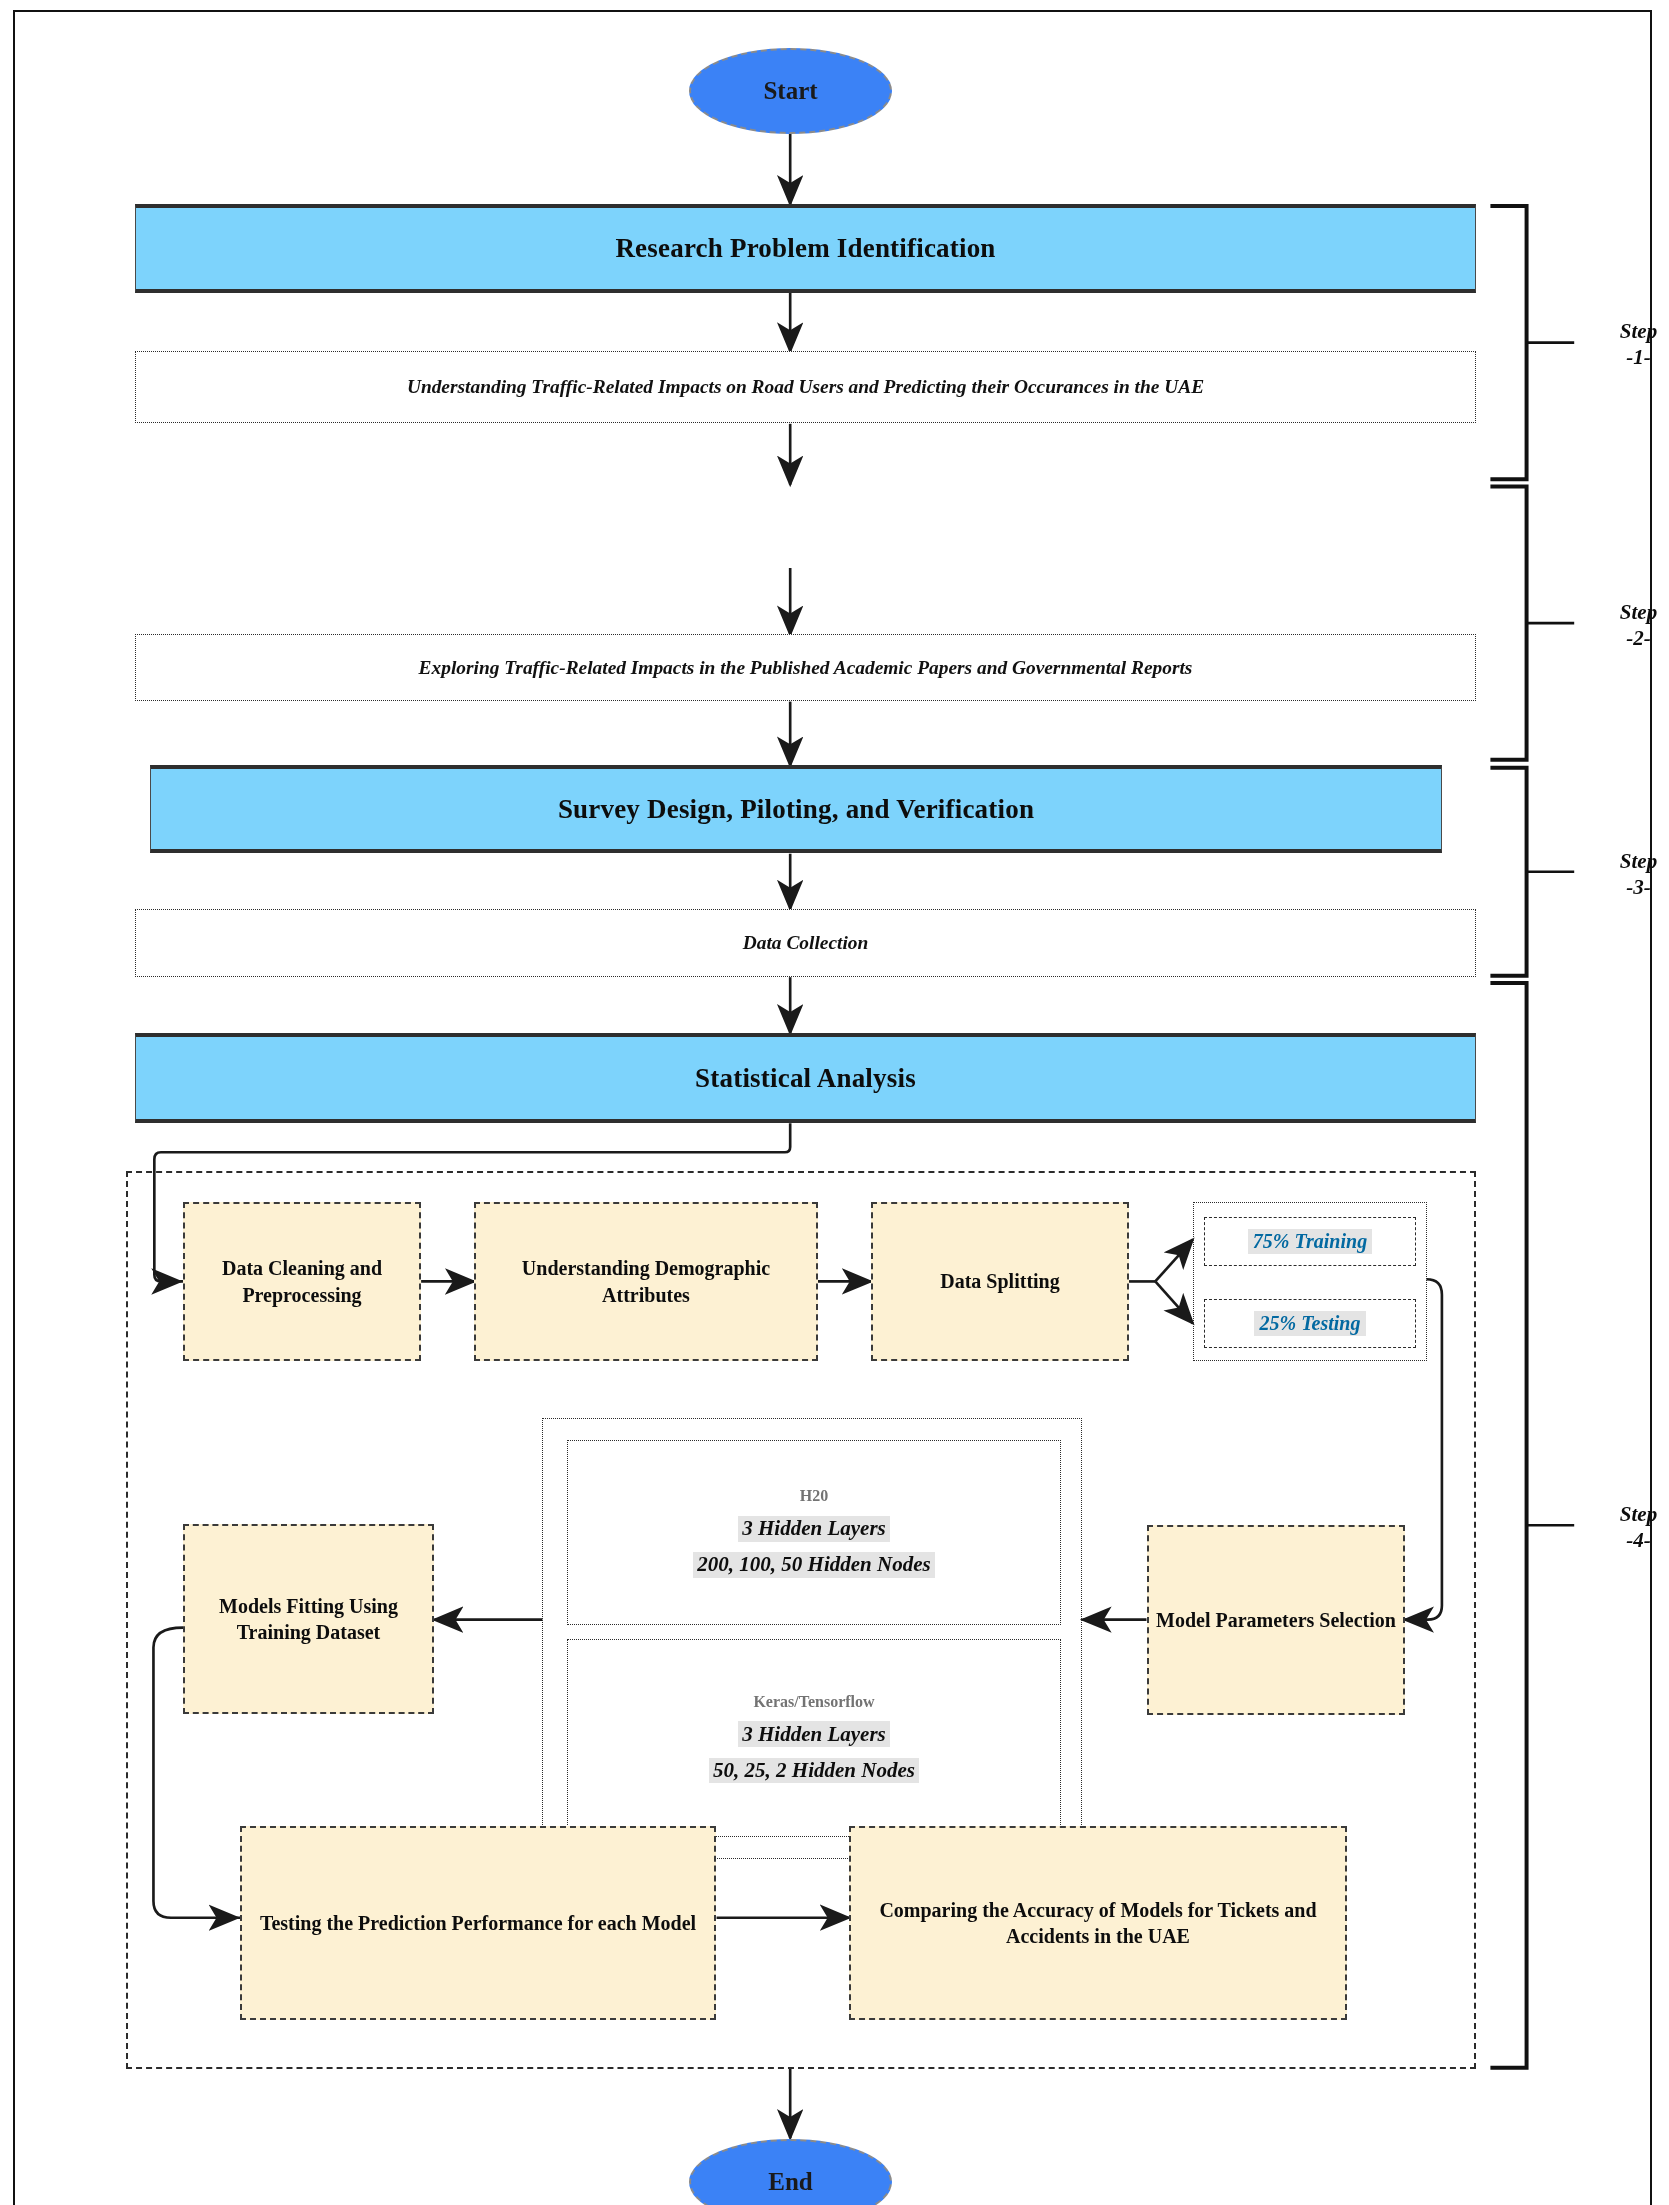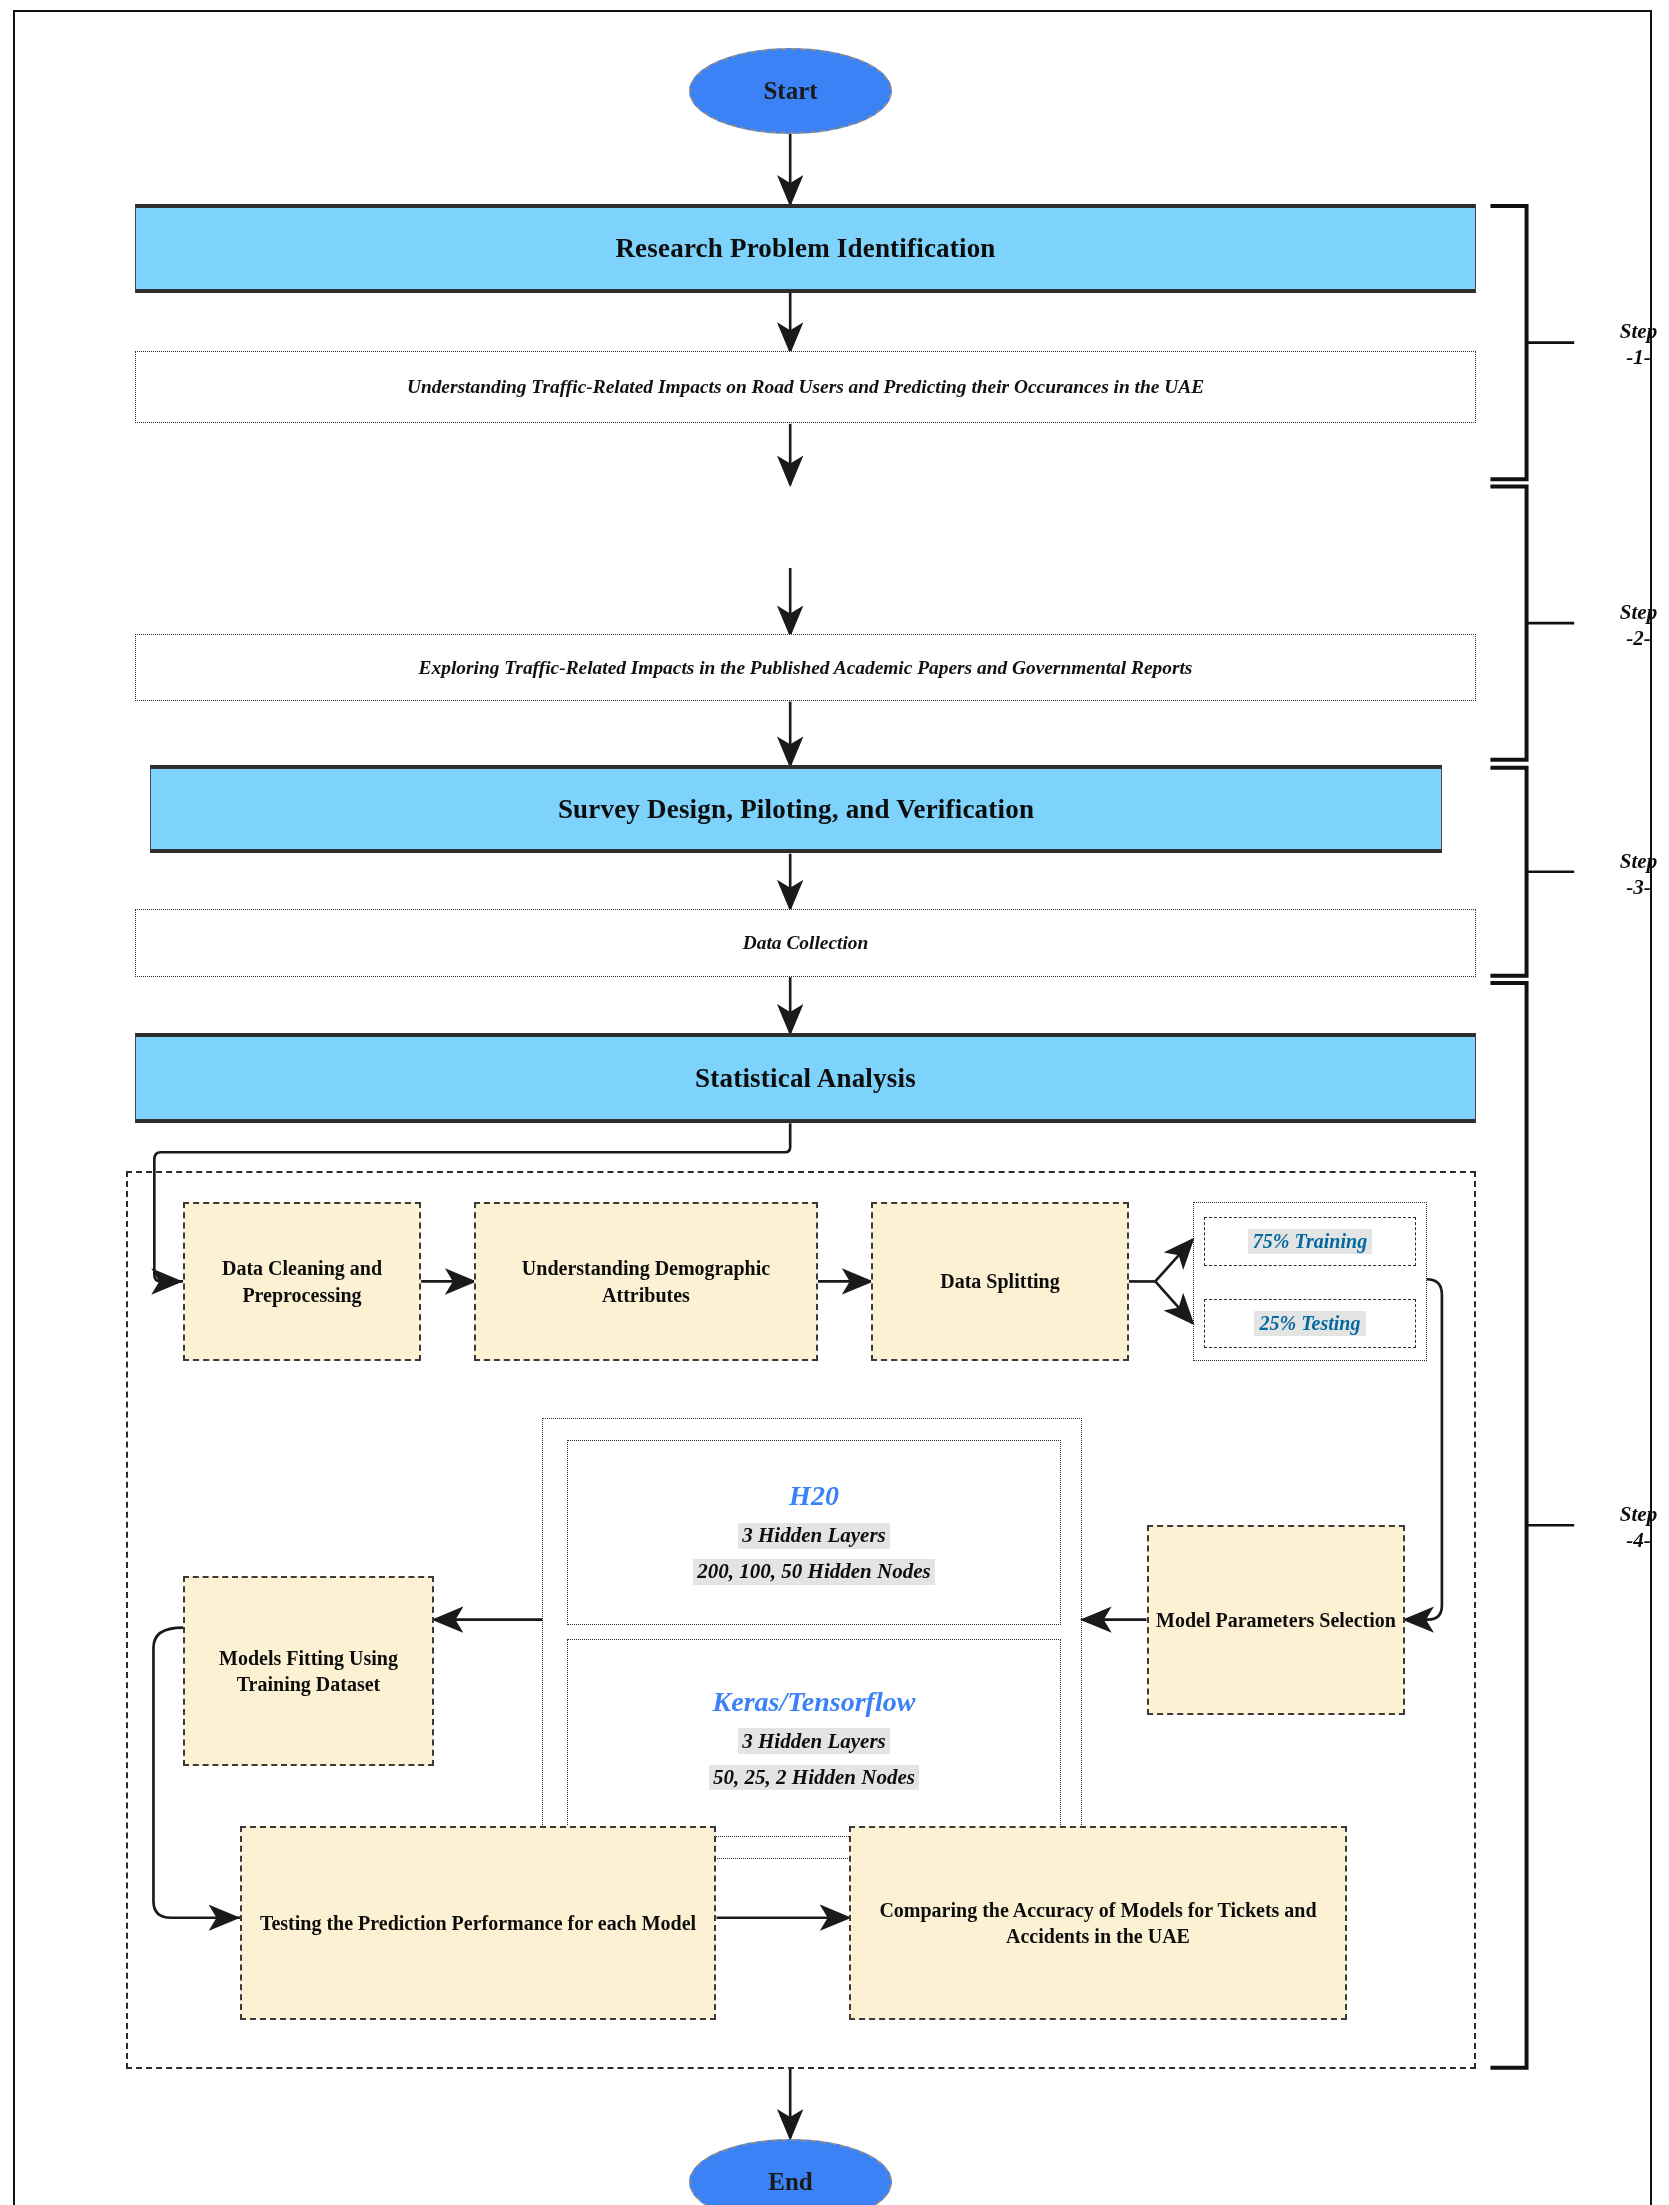--- a/index.html
+++ b/index.html
@@ -63,21 +63,21 @@
     box-sizing:border-box;border:1.8px dashed #2b2b2b;background:#fff;
   }
   .splitlbl span{
     background:#e4e4e4;padding:0.9px 5.3px;font-style:italic;font-weight:bold;
     font-size:20px;color:#0369a1;white-space:nowrap;
   }
 
   
   .fwpanel{position:absolute;box-sizing:border-box;border:1.8px dotted #2b2b2b;background:#fff;
            display:flex;flex-direction:column;align-items:center;justify-content:center;gap:10.6px;}
-  .fwtitle{font-style:italic;font-weight:bold;font-size:28px;color:#3b82f6;}
+  .fwtitle{font-weight:bold;font-size:16px;color:#737373;}
   .fwline{font-style:italic;font-weight:bold;font-size:21px;color:#0d0d0d;background:#e4e4e4;padding:0.4px 4.4px;}
 
   
   .steplbl{position:absolute;text-align:center;font-style:italic;font-weight:bold;
            font-size:21px;color:#0d0d0d;line-height:1.25;width:115px;}
 
   svg.overlay{position:absolute;left:0;top:0;width:1669px;height:2252px;pointer-events:none;}
 </style>
 </head>
 <body>
@@ -194,21 +194,21 @@
   </div>
 
   <div class="fwpanel" style="left:567px;top:1639px;width:494px;height:198px;">
     <div class="fwtitle">Keras/Tensorflow</div>
     <div class="fwline">3 Hidden Layers</div>
     <div class="fwline">50, 25, 2 Hidden Nodes</div>
   </div>
 
   <div class="node yellow" style="left:1147px;top:1525px;width:258px;height:190px;">Model Parameters Selection</div>
 
-  <div class="node yellow" style="left:183px;top:1576px;width:251px;height:190px;">Models Fitting Using Training Dataset</div>
+  <div class="node yellow" style="left:183px;top:1524px;width:251px;height:190px;">Models Fitting Using Training Dataset</div>
 
   <div class="node yellow" style="left:240px;top:1826px;width:476px;height:194px;">Testing the Prediction Performance for each Model</div>
 
   <div class="node yellow" style="left:849px;top:1826px;width:498px;height:194px;">Comparing the Accuracy of Models for Tickets and Accidents in the UAE</div>
 
   <div class="steplbl" style="left:1581px;top:318px;">
     <div>Step</div>
     <div>-1-</div>
   </div>
   <div class="steplbl" style="left:1581px;top:599px;">

